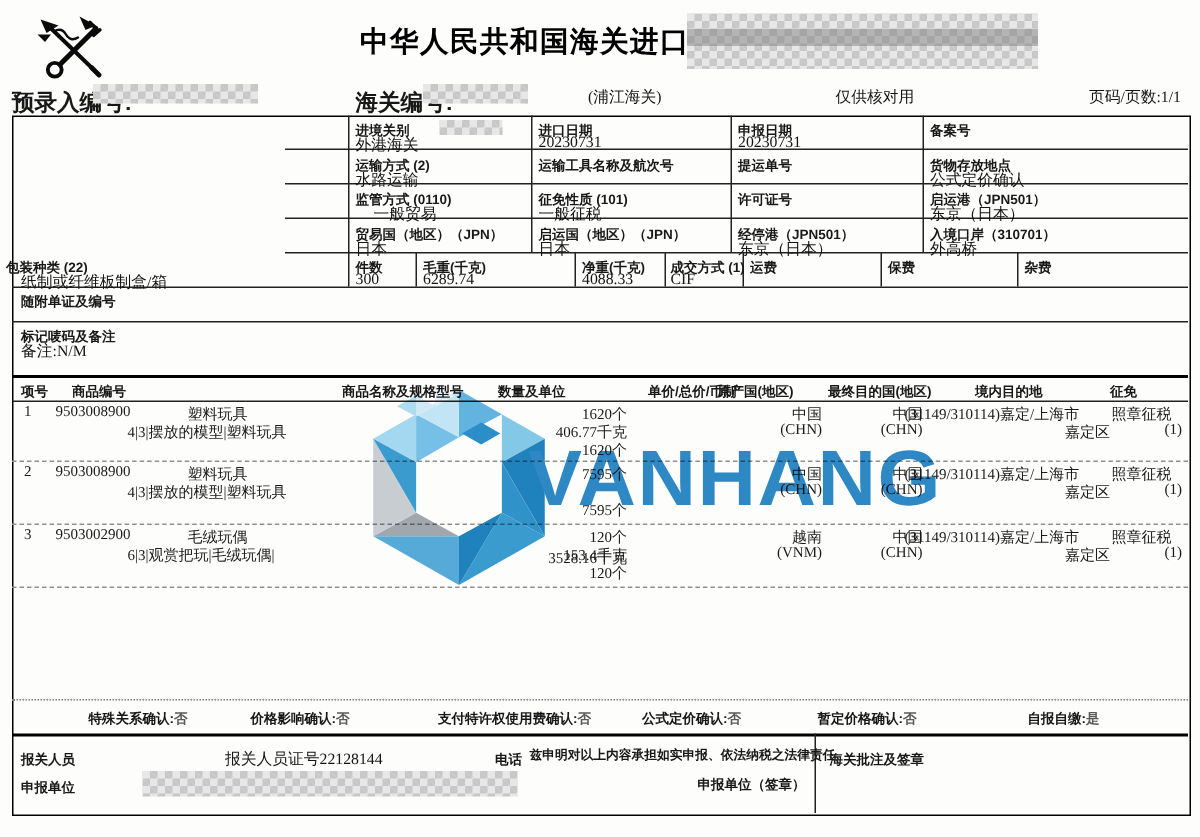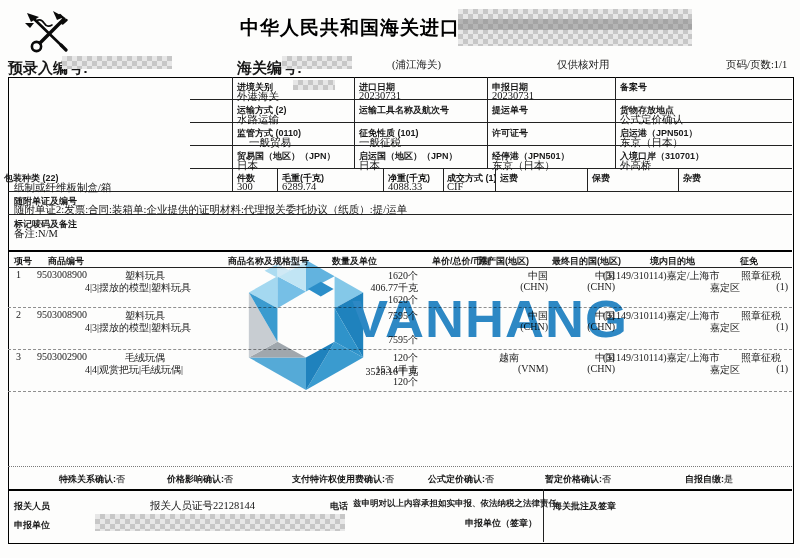--- a/index.html
+++ b/index.html
@@ -129,21 +129,20 @@
   <div class="val" style="left:282px;top:181px;">6289.74</div>
   <div class="lbl" style="left:388px;top:172px;">净重(千克)</div>
   <div class="val" style="left:388px;top:181px;">4088.33</div>
   <div class="lbl" style="left:447px;top:172px;">成交方式 (1)</div>
   <div class="val" style="left:447px;top:181px;">CIF</div>
   <div class="lbl" style="left:500px;top:172px;">运费</div>
   <div class="lbl" style="left:592px;top:172px;">保费</div>
   <div class="lbl" style="left:683px;top:172px;">杂费</div>
 
   <div class="lbl" style="left:14px;top:195px;">随附单证及编号</div>
-  <div class="val" style="left:14px;top:203px;">随附单证2:发票:合同:装箱单:企业提供的证明材料:代理报关委托协议（纸质）:提/运单</div>
   <div class="lbl" style="left:14px;top:218px;">标记唛码及备注</div>
   <div class="val" style="left:14px;top:227px;">备注:N/M</div>
 
   <div class="hline thick" style="left:8px;top:250px;width:784px;"></div>
   <div class="hline" style="left:8px;top:267px;width:784px;"></div>
   <div class="lbl" style="left:14px;top:255px;">项号</div>
   <div class="lbl" style="left:48px;top:255px;">商品编号</div>
   <div class="lbl" style="left:228px;top:255px;">商品名称及规格型号</div>
   <div class="lbl" style="left:332px;top:255px;">数量及单位</div>
   <div class="lbl" style="left:432px;top:255px;">单价/总价/币制</div>
@@ -187,25 +186,25 @@
     <div class="g right" style="left:640px;top:321px;width:100px;">嘉定区</div>
     <div class="g" style="left:741px;top:309px;">照章征税</div>
     <div class="g right" style="left:741px;top:321px;width:47px;">(1)</div>
   </div>
   <div class="dashed" style="left:8px;top:349px;width:784px;"></div>
 
   <div>
     <div class="g" style="left:16px;top:351px;">3</div>
     <div class="g" style="left:37px;top:351px;">9503002900</div>
     <div class="g" style="left:125px;top:351px;">毛绒玩偶</div>
-    <div class="g" style="left:85px;top:363px;">4|4|观赏把玩|毛绒玩偶|</div>
+    <div class="g" style="left:85px;top:363px;">6|3|观赏把玩|毛绒玩偶|</div>
     <div class="g right" style="left:318px;top:351px;width:100px;">120个</div>
     <div class="g right" style="left:318px;top:363px;width:100px;">153.4千克</div>
     <div class="g right" style="left:318px;top:375px;width:100px;">120个</div>
-    <div class="g right" style="left:470px;top:351px;width:78px;text-align:center;">越南</div>
+    <div class="g right" style="left:470px;top:351px;width:78px;">越南</div>
     <div class="g right" style="left:470px;top:363px;width:78px;">(VNM)</div>
     <div class="g right" style="left:558px;top:351px;width:57px;">中国</div>
     <div class="g right" style="left:558px;top:363px;width:57px;">(CHN)</div>
     <div class="g" style="left:603px;top:351px;">(31149/310114)嘉定/上海市</div>
     <div class="g right" style="left:640px;top:363px;width:100px;">嘉定区</div>
     <div class="g" style="left:741px;top:351px;">照章征税</div>
     <div class="g right" style="left:741px;top:363px;width:47px;">(1)</div>
   </div>
   <div class="dashed" style="left:8px;top:391px;width:784px;"></div>
 

